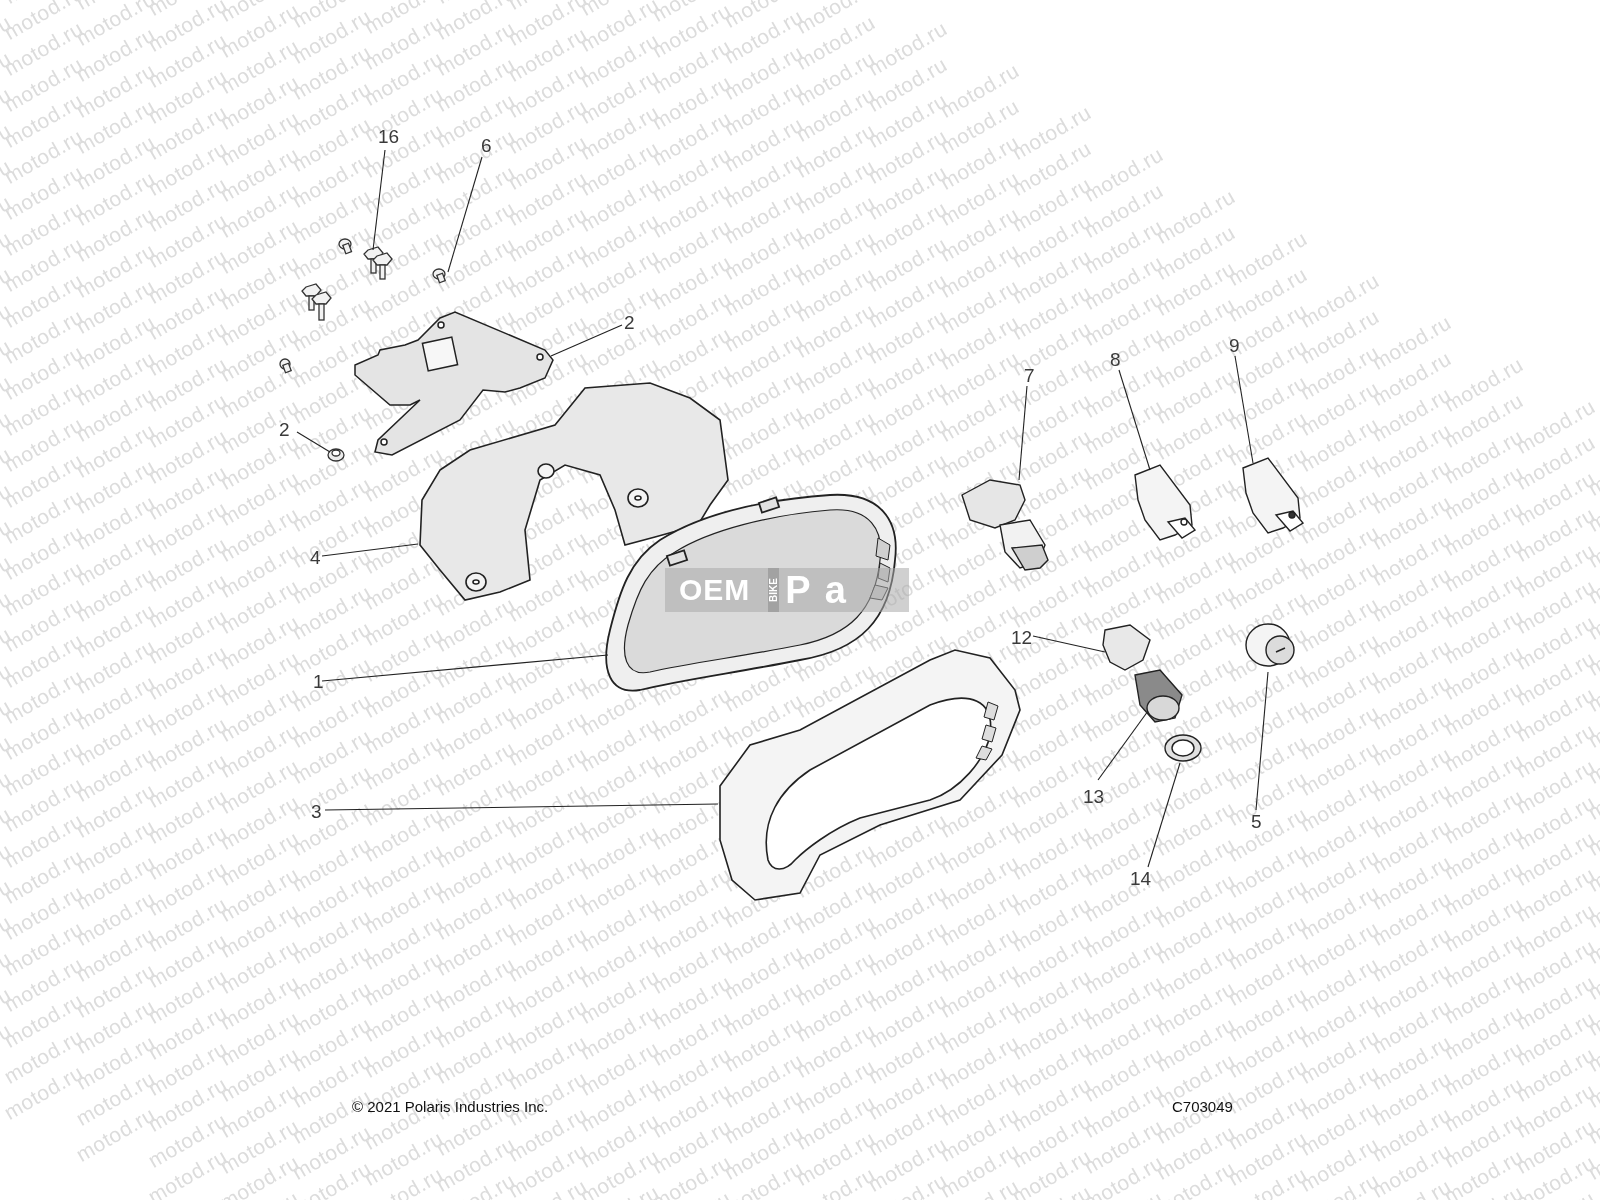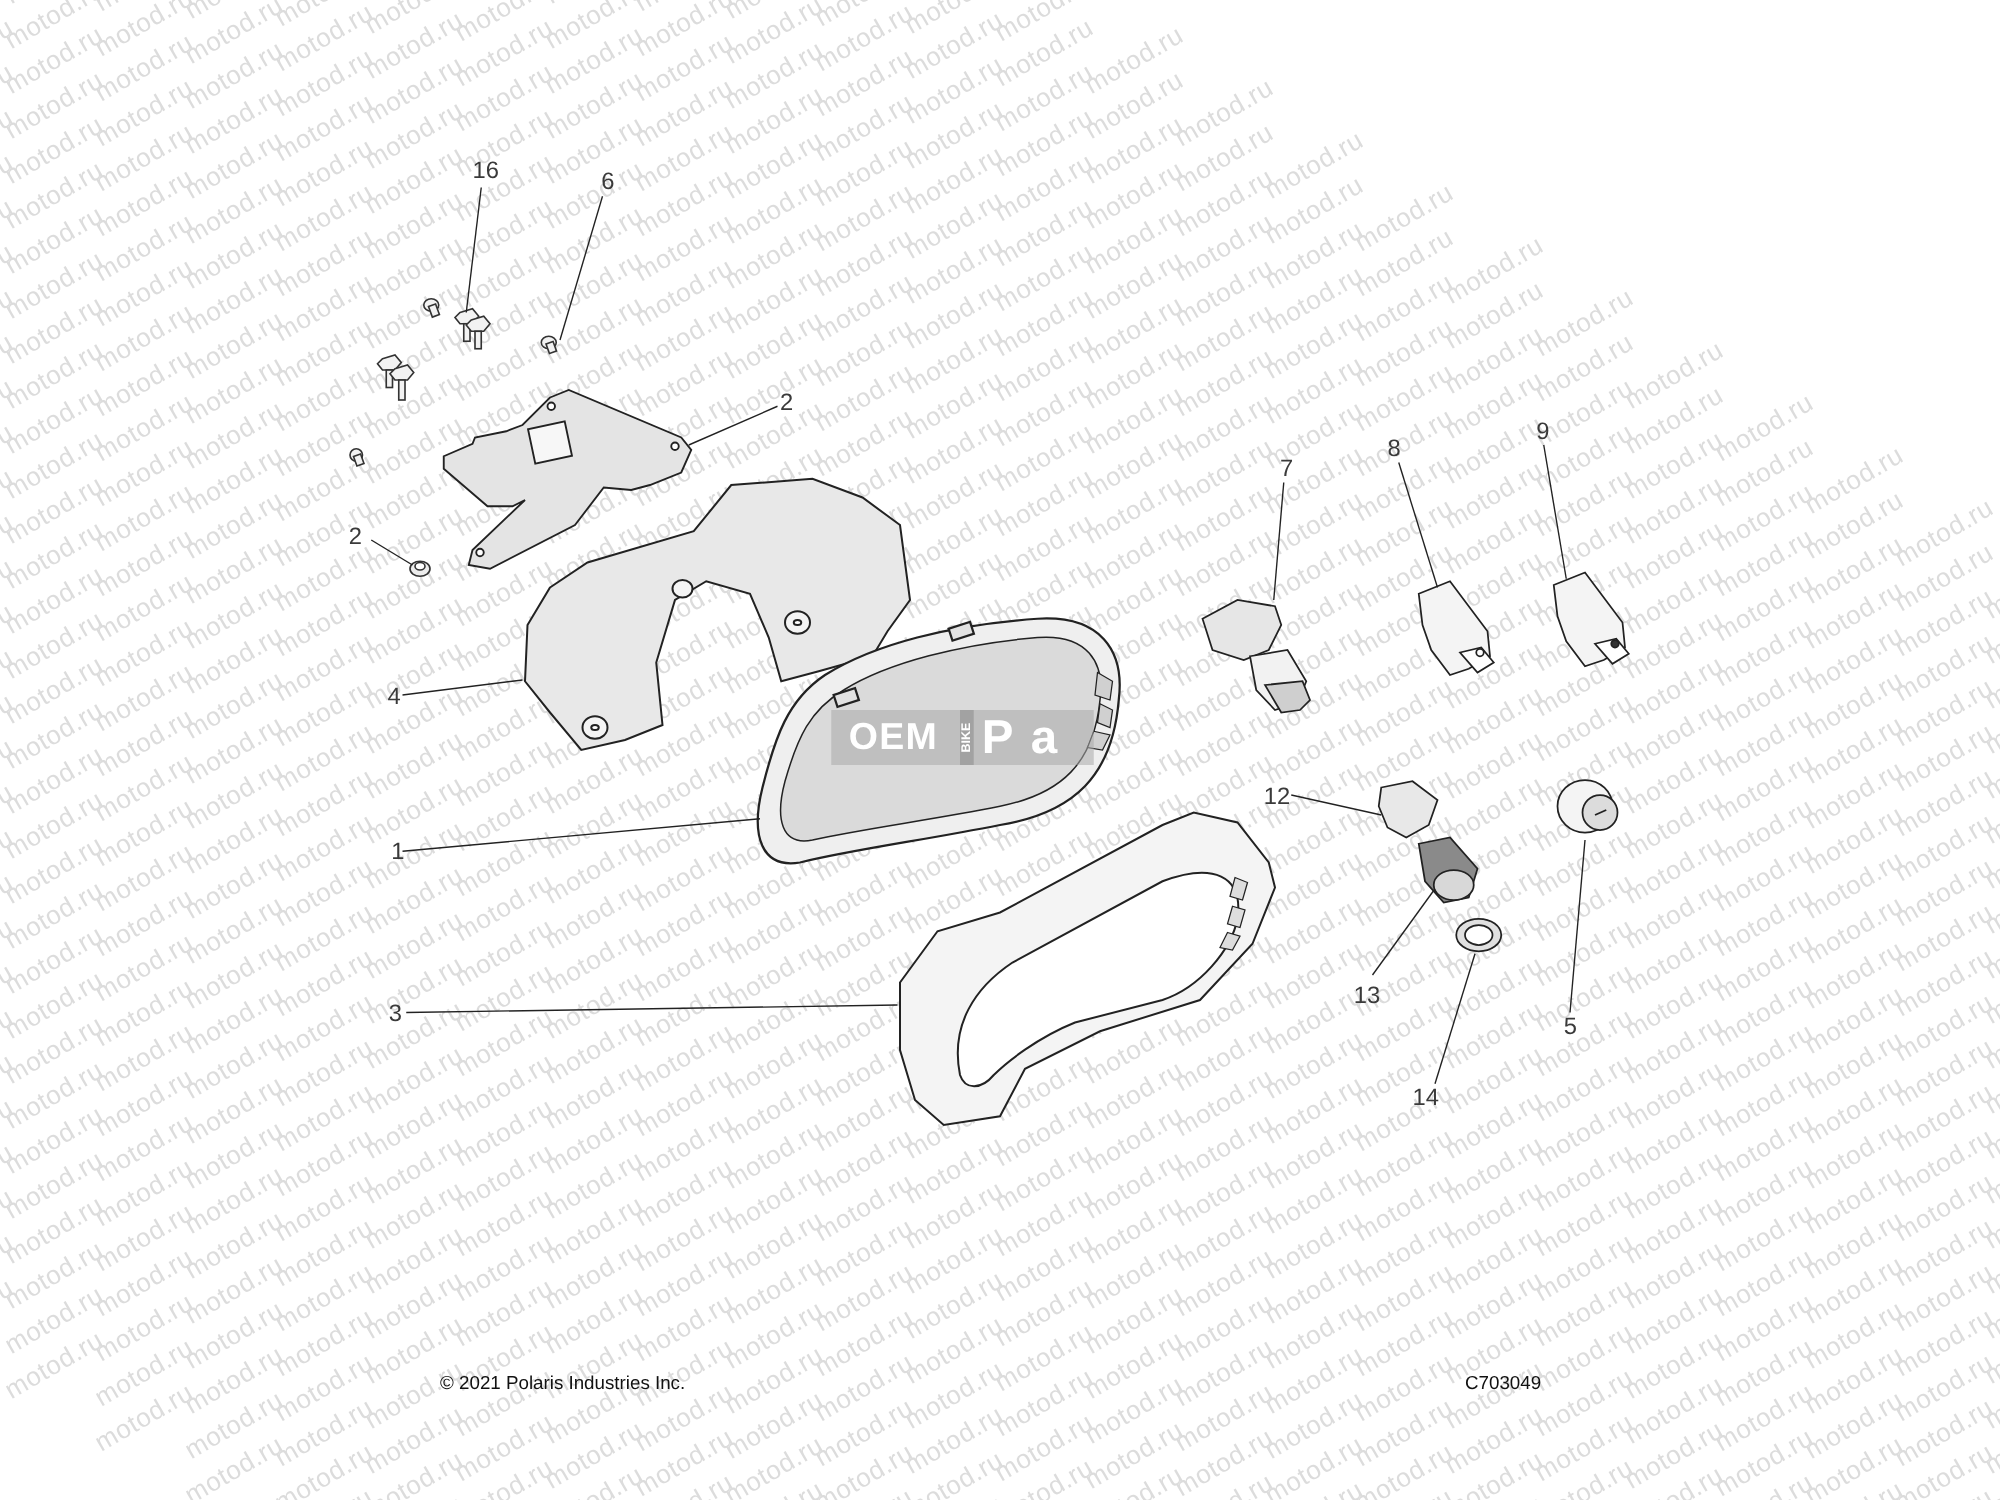--- a/index.html
+++ b/index.html
@@ -5,21 +5,21 @@
   html, body { margin: 0; padding: 0; background: #ffffff; }
   body { width: 1600px; height: 1200px; position: relative; overflow: hidden;
          font-family: "Liberation Sans", sans-serif; }
   .watermark-layer { position: absolute; inset: 0; pointer-events: none; overflow: hidden; }
   .wm { position: absolute; color: #dcdcdc; font-size: 21px; transform: rotate(-30deg);
         transform-origin: left top; white-space: nowrap; letter-spacing: 0.5px; }
   svg.diagram { position: absolute; left: 0; top: 0; }
   .callout { position: absolute; font-size: 19px; color: #3a3a3a; line-height: 1; }
   .footer-left { position: absolute; left: 352px; top: 1098px; font-size: 15px; color: #111; }
   .footer-right { position: absolute; left: 1172px; top: 1098px; font-size: 15px; color: #111; }
-  .oem-banner { position: absolute; left: 665px; top: 568px; height: 44px; width: 210px;
+  .oem-banner { position: absolute; left: 665px; top: 568px; height: 44px; width: 244px;
                 background: rgba(170,170,170,0.55); display: flex; align-items: center; }
   .oem-text { color: #fff; font-weight: bold; font-size: 30px; padding-left: 14px; letter-spacing: 1px; }
   .oem-bike { color: #fff; font-size: 10px; font-weight: bold; writing-mode: vertical-rl;
               transform: rotate(180deg); background: rgba(150,150,150,0.7); height: 44px;
               display: flex; align-items: center; justify-content: center; margin-left: 18px; }
   .oem-pa { color: #fff; font-weight: bold; font-size: 38px; padding-left: 6px; letter-spacing: 14px; }
 </style>
 </head>
 <body>
 

